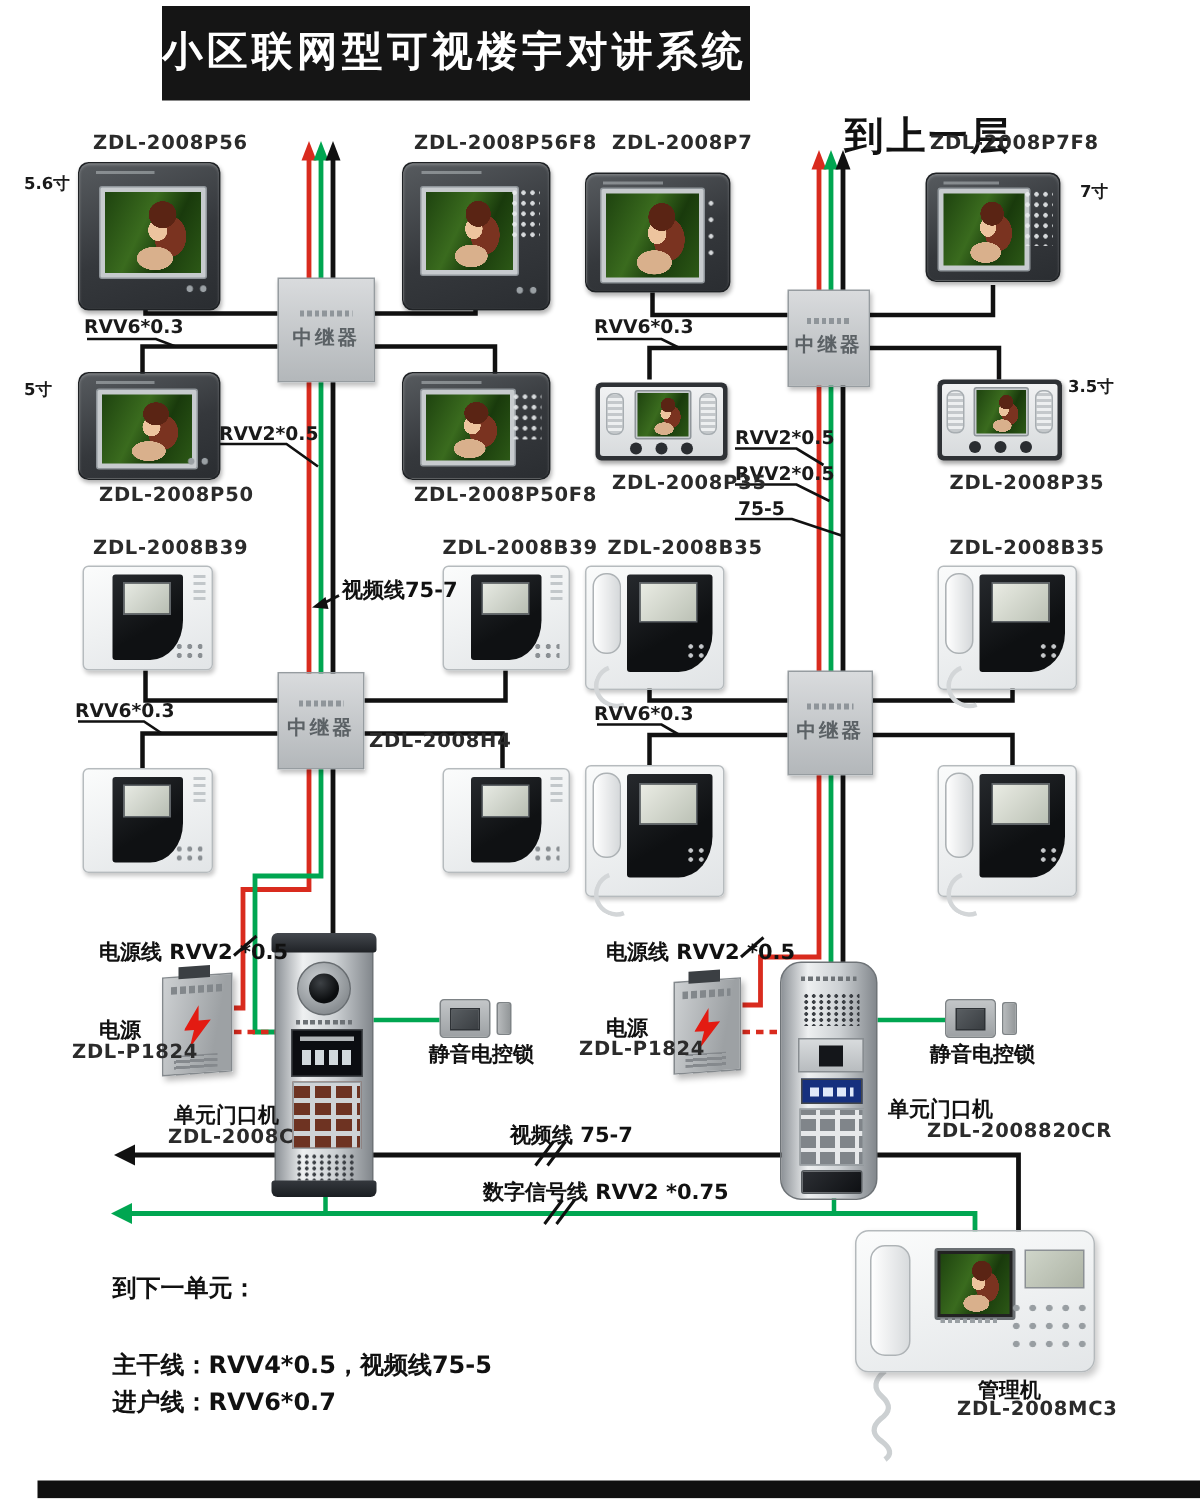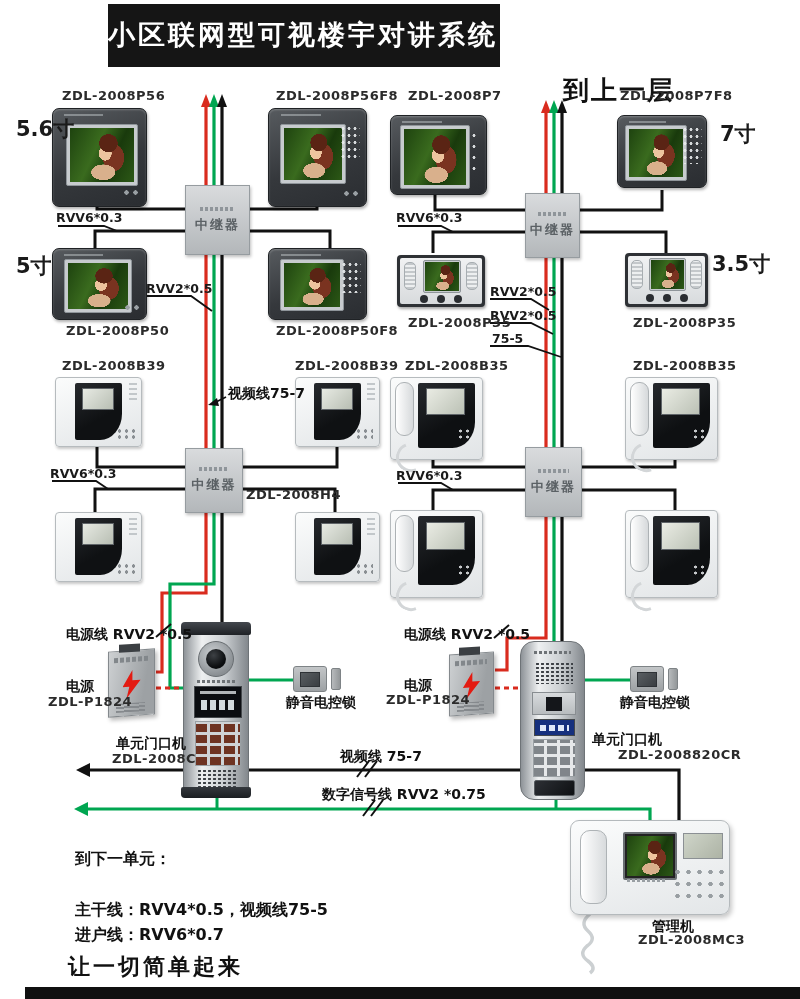--- a/index.html
+++ b/index.html
@@ -3,21 +3,21 @@
 <meta charset="utf-8">
 <style>
   html,body{margin:0;padding:0;background:#fff;}
   #stage{position:relative;width:800px;height:999px;background:#fff;overflow:hidden;
          font-family:"DejaVu Sans","Liberation Sans",sans-serif;}
   .abs{position:absolute;box-sizing:border-box;}
   #wires{position:absolute;left:0;top:0;z-index:1;}
   .dev{position:absolute;box-sizing:border-box;z-index:2;}
   .lbl{position:absolute;z-index:3;color:#222;font-weight:bold;white-space:nowrap;}
   .model{font-size:13px;letter-spacing:.5px;color:#2b2b2b;}
-  .size{font-size:21px;color:#1a1a1a;}
+  .size{font-size:11px;color:#1a1a1a;}
   .cable{font-size:12.5px;color:#1a1a1a;}
   .cn{font-size:14px;color:#111;}
   .big{font-size:21px;letter-spacing:2px;color:#000;}
 
   
   #titleblock{left:108px;top:4px;width:392px;height:63px;background:#151515;z-index:3;
               display:flex;flex-direction:column;justify-content:center;}
   #title-zh{color:#fff;font-size:27px;font-weight:bold;letter-spacing:3px;line-height:1.05;}
   #title-en{color:#f2f2f2;font-size:16px;font-weight:bold;letter-spacing:1px;margin-top:2px;}
 
@@ -438,16 +438,15 @@
 
   <div class="lbl cn" style="left:340px;top:748px">视频线 75-7</div>
   <div class="lbl cn" style="left:322px;top:786px">数字信号线 RVV2 *0.75</div>
 
   <div class="lbl cn" style="left:652px;top:918px">管理机</div>
   <div class="lbl model" style="left:638px;top:932px">ZDL-2008MC3</div>
 
   <div class="footline" style="top:849px">到下一单元：</div>
   <div class="footline" style="top:900px">主干线：RVV4*0.5，视频线75-5</div>
   <div class="footline" style="top:925px">进户线：RVV6*0.7</div>
-  <div class="footline" style="top:952px;left:68px;font-size:22px;letter-spacing:3px">让一切简单起来</div>
 
   <div id="bottombar" class="abs"></div>
 </div>
 
 </body></html>

